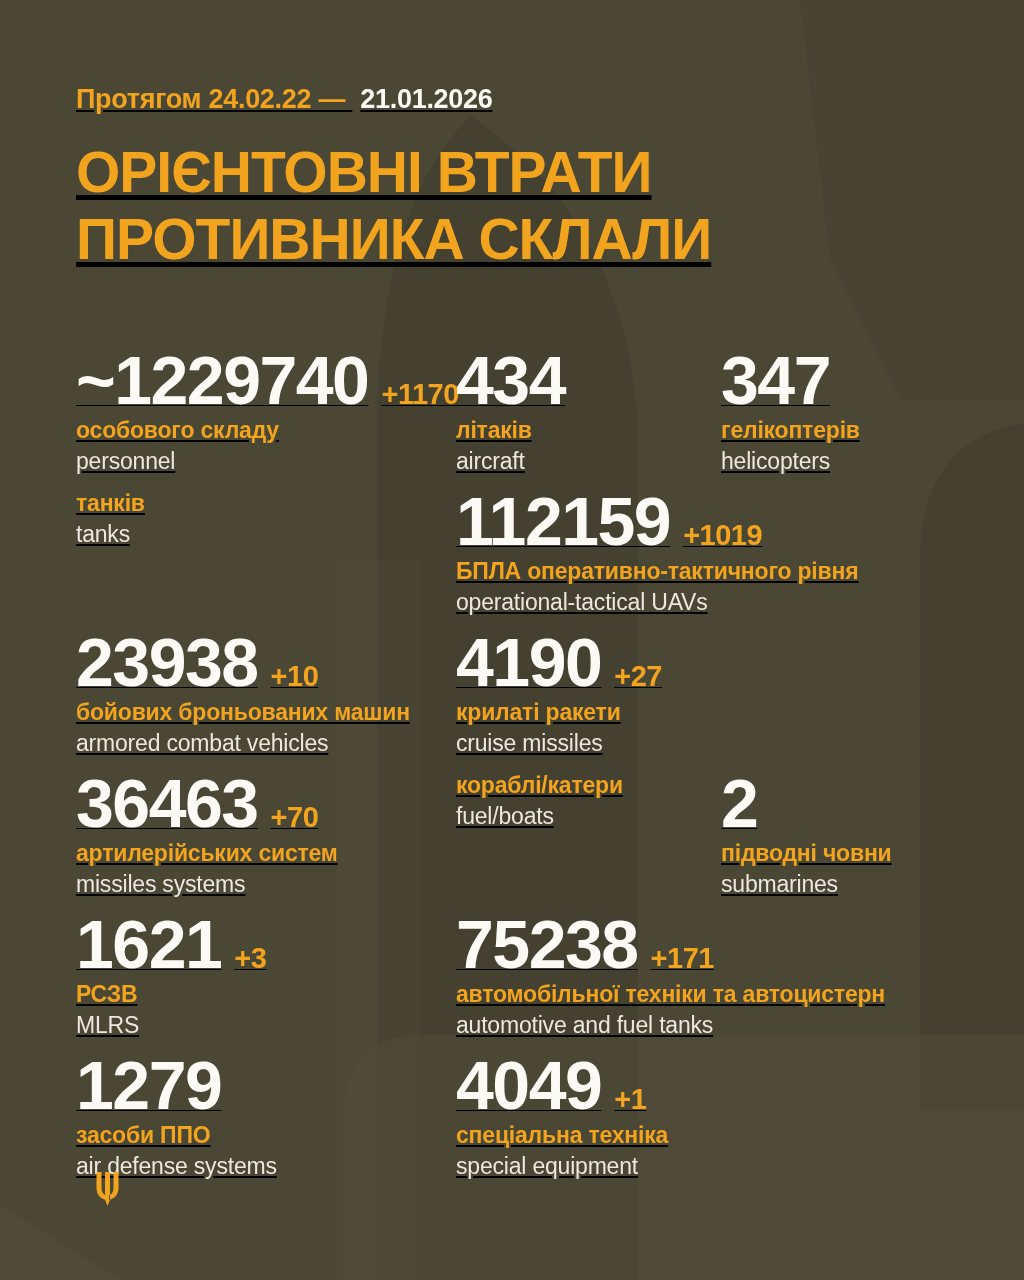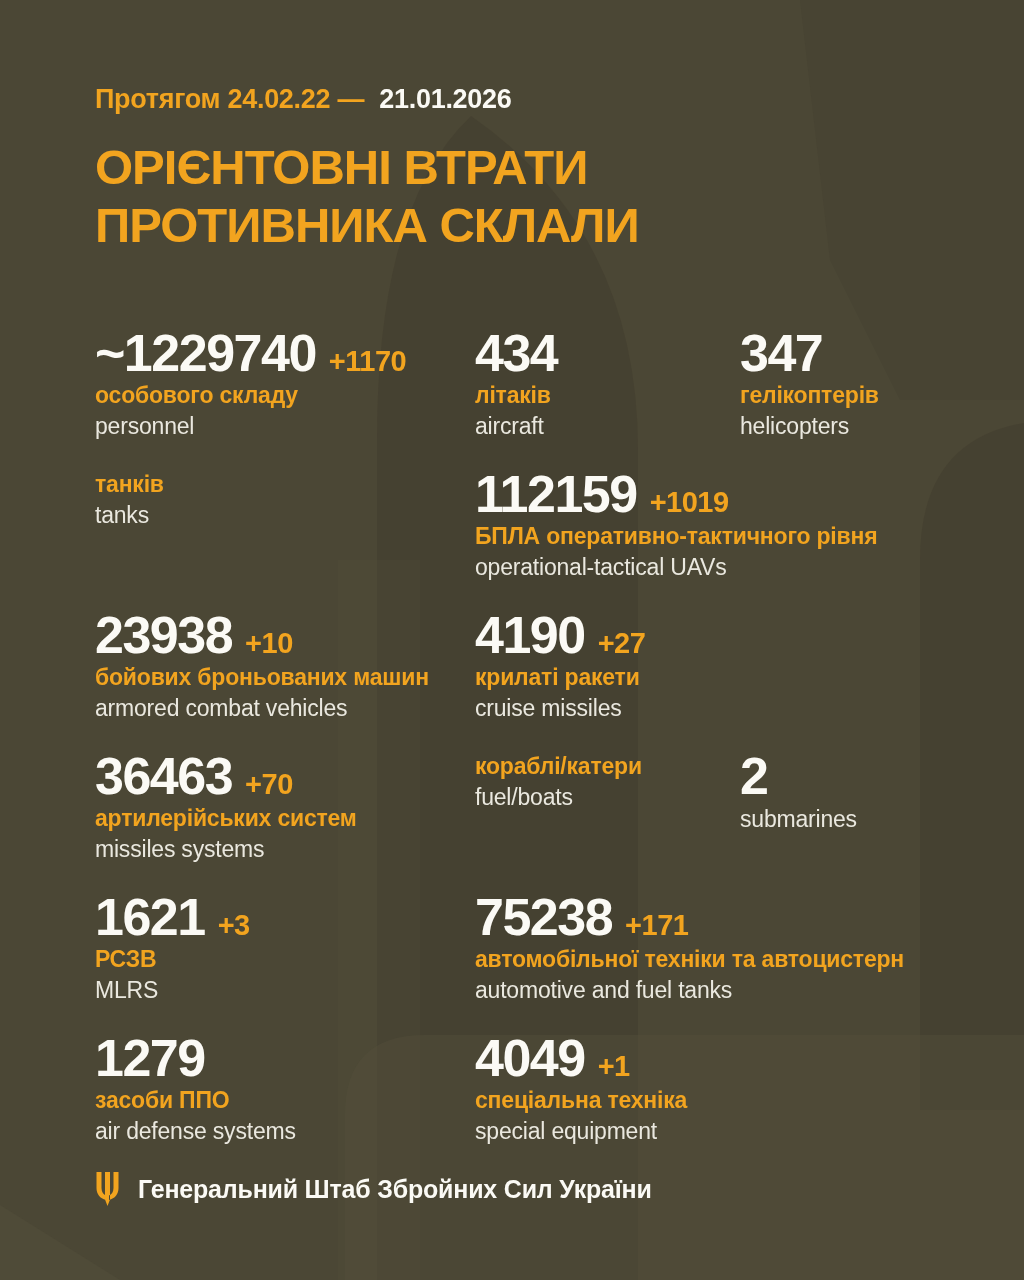--- a/index.html
+++ b/index.html
@@ -13,44 +13,44 @@
   *{margin:0;padding:0;box-sizing:border-box;}
   html,body{width:1024px;height:1280px;overflow:hidden;}
   body{
     background:var(--background);
     font-family:"Liberation Sans","DejaVu Sans",sans-serif;
     position:relative;
   }
   .watermark{position:absolute;inset:0;width:1024px;height:1280px;}
   .wm-dark{fill:var(--watermark-dark);}
   .wm-light{fill:var(--watermark-light);}
-  .content{position:relative;z-index:1;padding:84px 40px 0 95px;}
+  .content{position:relative;z-index:1;padding:84px 40px 0 76px;text-decoration:underline;}
   .period{font-size:27px;letter-spacing:-0.3px;margin-bottom:24px;}
   .period-prefix{color:var(--accent);font-weight:600;}
   .period-end{color:var(--number-white);font-weight:800;margin-left:8px;}
   .title{
     color:var(--accent);
-    font-size:49px;
+    font-size:57px;
     line-height:1.18;
     font-weight:800;
     letter-spacing:-1px;
     text-transform:uppercase;
     margin-bottom:72px;
   }
   .stats{
     display:grid;
     grid-template-columns:380px 265px 1fr;
     grid-auto-rows:141px;
     width:889px;
   }
   .stat{overflow:visible;}
   .value-line{line-height:1;white-space:nowrap;}
   .value{
     color:var(--number-white);
-    font-size:52px;
+    font-size:68px;
     font-weight:800;
     letter-spacing:-1.5px;
   }
   .delta{
     color:var(--accent);
     font-size:29px;
     font-weight:800;
     margin-left:13px;
     letter-spacing:-0.5px;
   }
@@ -153,20 +153,21 @@
         <div class="value-line"><span class="value">36463</span><span class="delta">+70</span></div>
         <div class="label-uk">артилерійських систем</div>
         <div class="label-en">missiles systems</div>
       </div>
       <div class="stat" style="grid-area: 4 / 2;">
         <div class="label-uk">кораблі/катери</div>
         <div class="label-en">fuel/boats</div>
       </div>
       <div class="stat" style="grid-area: 4 / 3;">
         <div class="value-line"><span class="value">2</span></div>
+        <div class="label-uk">підводні човни</div>
         <div class="label-en">submarines</div>
       </div>
       <div class="stat" style="grid-area: 5 / 1;">
         <div class="value-line"><span class="value">1621</span><span class="delta">+3</span></div>
         <div class="label-uk">РСЗВ</div>
         <div class="label-en">MLRS</div>
       </div>
       <div class="stat" style="grid-area: 5 / 2 / auto / span 2;">
         <div class="value-line"><span class="value">75238</span><span class="delta">+171</span></div>
         <div class="label-uk">автомобільної техніки та автоцистерн</div>
@@ -184,14 +185,13 @@
       </div>
     </div>
 </div>
 
 <div class="footer">
   <svg class="trident-icon" viewBox="0 0 24 34" aria-hidden="true">
     <path d="M1,0 L6,0 L6,16 C6,20 8,22.5 10.5,23.5 L10.5,28 C4.5,26.5 1,22 1,16 Z
              M9.5,0 L14.5,0 L14.5,27.5 L12,34 L9.5,27.5 Z
              M23,0 L18,0 L18,16 C18,20 16,22.5 13.5,23.5 L13.5,28 C19.5,26.5 23,22 23,16 Z"></path>
   </svg>
-  <span class="footer-source">Генеральний Штаб Збройних Сил України</span>
 </div>
 
 </body></html>

